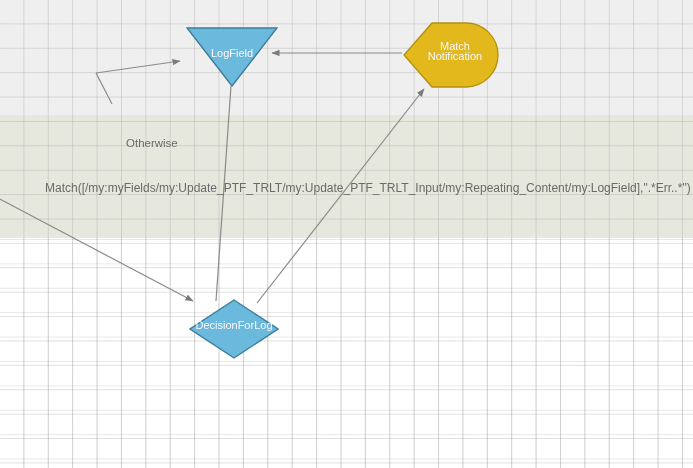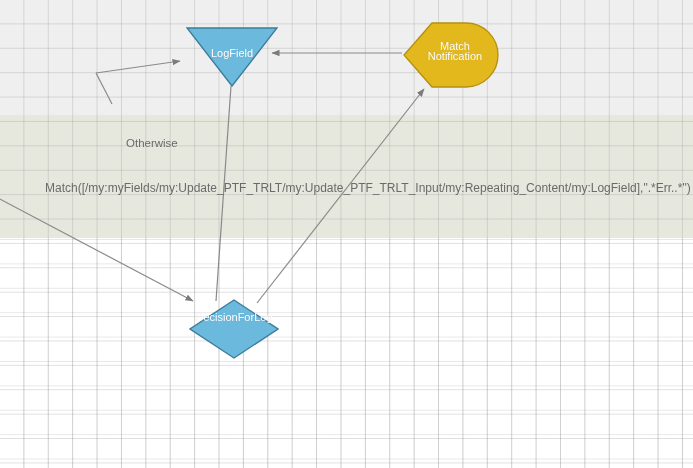--- a/index.html
+++ b/index.html
@@ -112,20 +112,20 @@
       <path d="M29,1 L63,1 A32,32 0 0 1 63,65 L29,65 L1,33 Z" fill="#e2b81d" stroke="#b4900f" stroke-width="1.3"></path>
     </svg>
     <div class="shape-label" style="left:14px;top:18px;width:76px;">Match</div>
     <div class="shape-label" style="left:10px;top:28px;width:84px;">Notification</div>
   </div>
 
   <div class="shape" style="left:189px;top:299px;width:90px;height:60px;">
     <svg width="90" height="60" viewBox="0 0 90 60">
       <polygon points="45,1 89,30 45,59 1,30" fill="#6bb9dd" stroke="#3d7d9b" stroke-width="1.4"></polygon>
     </svg>
-    <div class="shape-label" style="left:-9px;top:12px;width:108px;overflow:hidden;">DecisionForLog</div>
+    <div class="shape-label" style="left:-9px;top:20px;width:108px;overflow:hidden;">DecisionForLog</div>
   </div>
 
   <div class="edge-label" style="left:126px;top:136px;">Otherwise</div>
 
   <div class="edge-label small" style="left:45px;top:181px;">Match([/my:myFields/my:Update_PTF_TRLT/my:Update_PTF_TRLT_Input/my:Repeating_Content/my:LogField],".*Err..*")</div>
 
 </div>
 
 </body></html>

